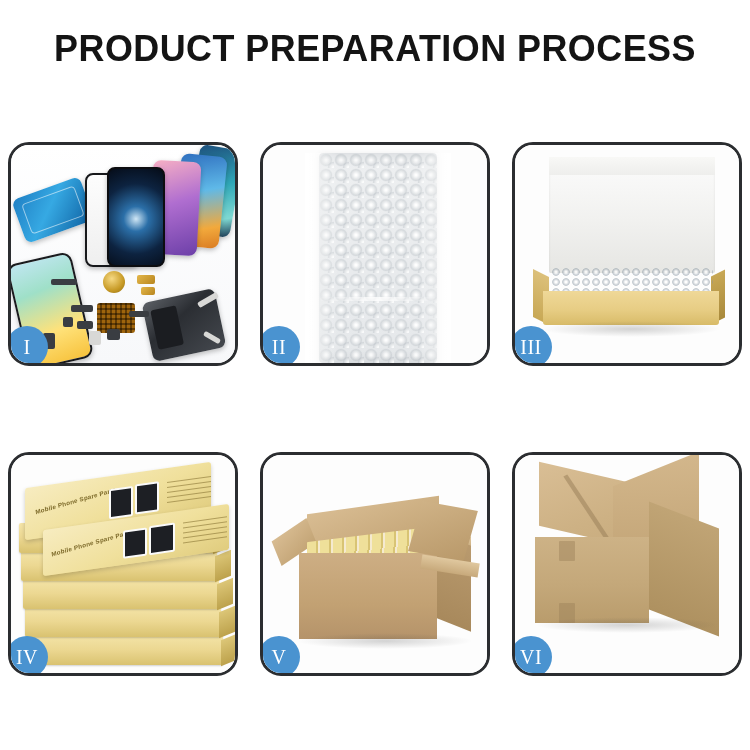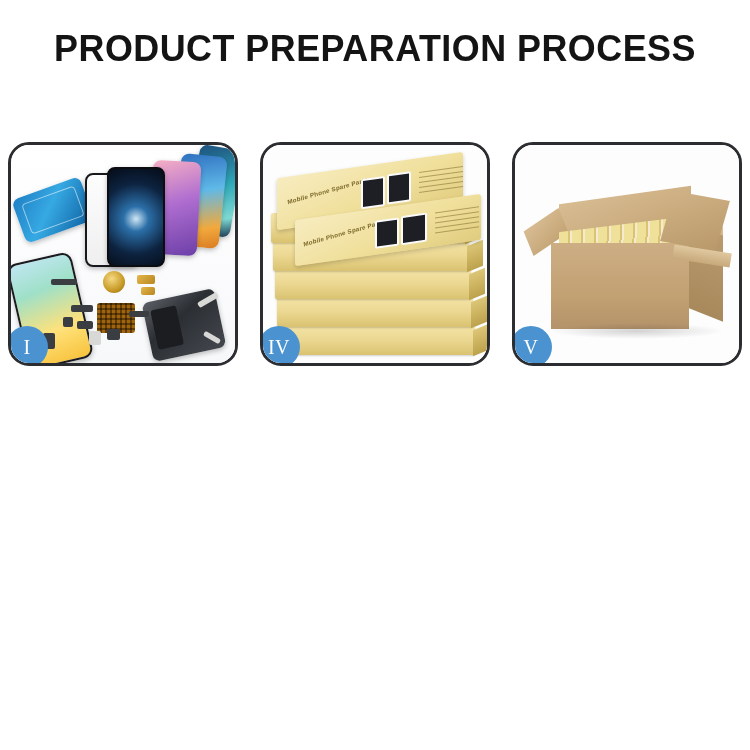--- a/index.html
+++ b/index.html
@@ -263,21 +263,40 @@
       <div class="chip pale" style="left:78px;top:186px;width:12px;height:14px;"></div>
       <div class="chip" style="left:96px;top:184px;width:13px;height:11px;"></div>
       <div class="chip" style="left:118px;top:166px;width:20px;height:6px;"></div>
       <div class="chip pale" style="left:186px;top:152px;width:22px;height:6px;transform:rotate(-30deg);"></div>
       <div class="chip pale" style="left:192px;top:190px;width:18px;height:5px;transform:rotate(30deg);"></div>
       <div class="chip" style="left:32px;top:188px;width:12px;height:16px;"></div>
     </div>
     <div class="badge">I</div>
   </div>
 
-
+  <div class="card">
+    <div class="card-media p2">
+      <div class="bubblewrap"></div>
+      <div class="seam"></div>
+    </div>
+    <div class="badge">II</div>
+  </div>
+
+  <div class="card">
+    <div class="card-media p3">
+      <div class="lid"></div>
+      <div class="lid-fold"></div>
+      <div class="box-left"></div>
+      <div class="box-right"></div>
+      <div class="box-foam"></div>
+      <div class="box-front"></div>
+      <div class="shadow-soft" style="left:26px;top:176px;width:180px;height:16px;"></div>
+    </div>
+    <div class="badge">III</div>
+  </div>
 
   <div class="card">
     <div class="card-media p4">
       <div class="stack">
         <div class="sbox" style="top:162px;left:12px;">
             <div class="side"></div>
           </div>
         <div class="sbox" style="top:134px;left:10px;">
             <div class="side"></div>
           </div>
@@ -325,14 +344,27 @@
       <div class="fill"></div>
       <div class="carton-body"></div>
       <div class="carton-side"></div>
       <div class="flap flap-right"></div>
       <div class="flap flap-front"></div>
       <div class="shadow-soft" style="left:34px;top:178px;width:176px;height:16px;"></div>
     </div>
     <div class="badge">V</div>
   </div>
 
+  <div class="card">
+    <div class="card-media p6">
+      <div class="c6-top"></div>
+      <div class="c6-top2"></div>
+      <div class="c6-seam"></div>
+      <div class="c6-front"></div>
+      <div class="c6-side"></div>
+      <div class="c6-tab" style="left:44px;top:86px;width:16px;height:20px;"></div>
+      <div class="c6-tab" style="left:44px;top:148px;width:16px;height:20px;"></div>
+      <div class="shadow-soft" style="left:20px;top:162px;width:184px;height:16px;"></div>
+    </div>
+    <div class="badge">VI</div>
+  </div>
 
 </div>
 
 </body></html>

